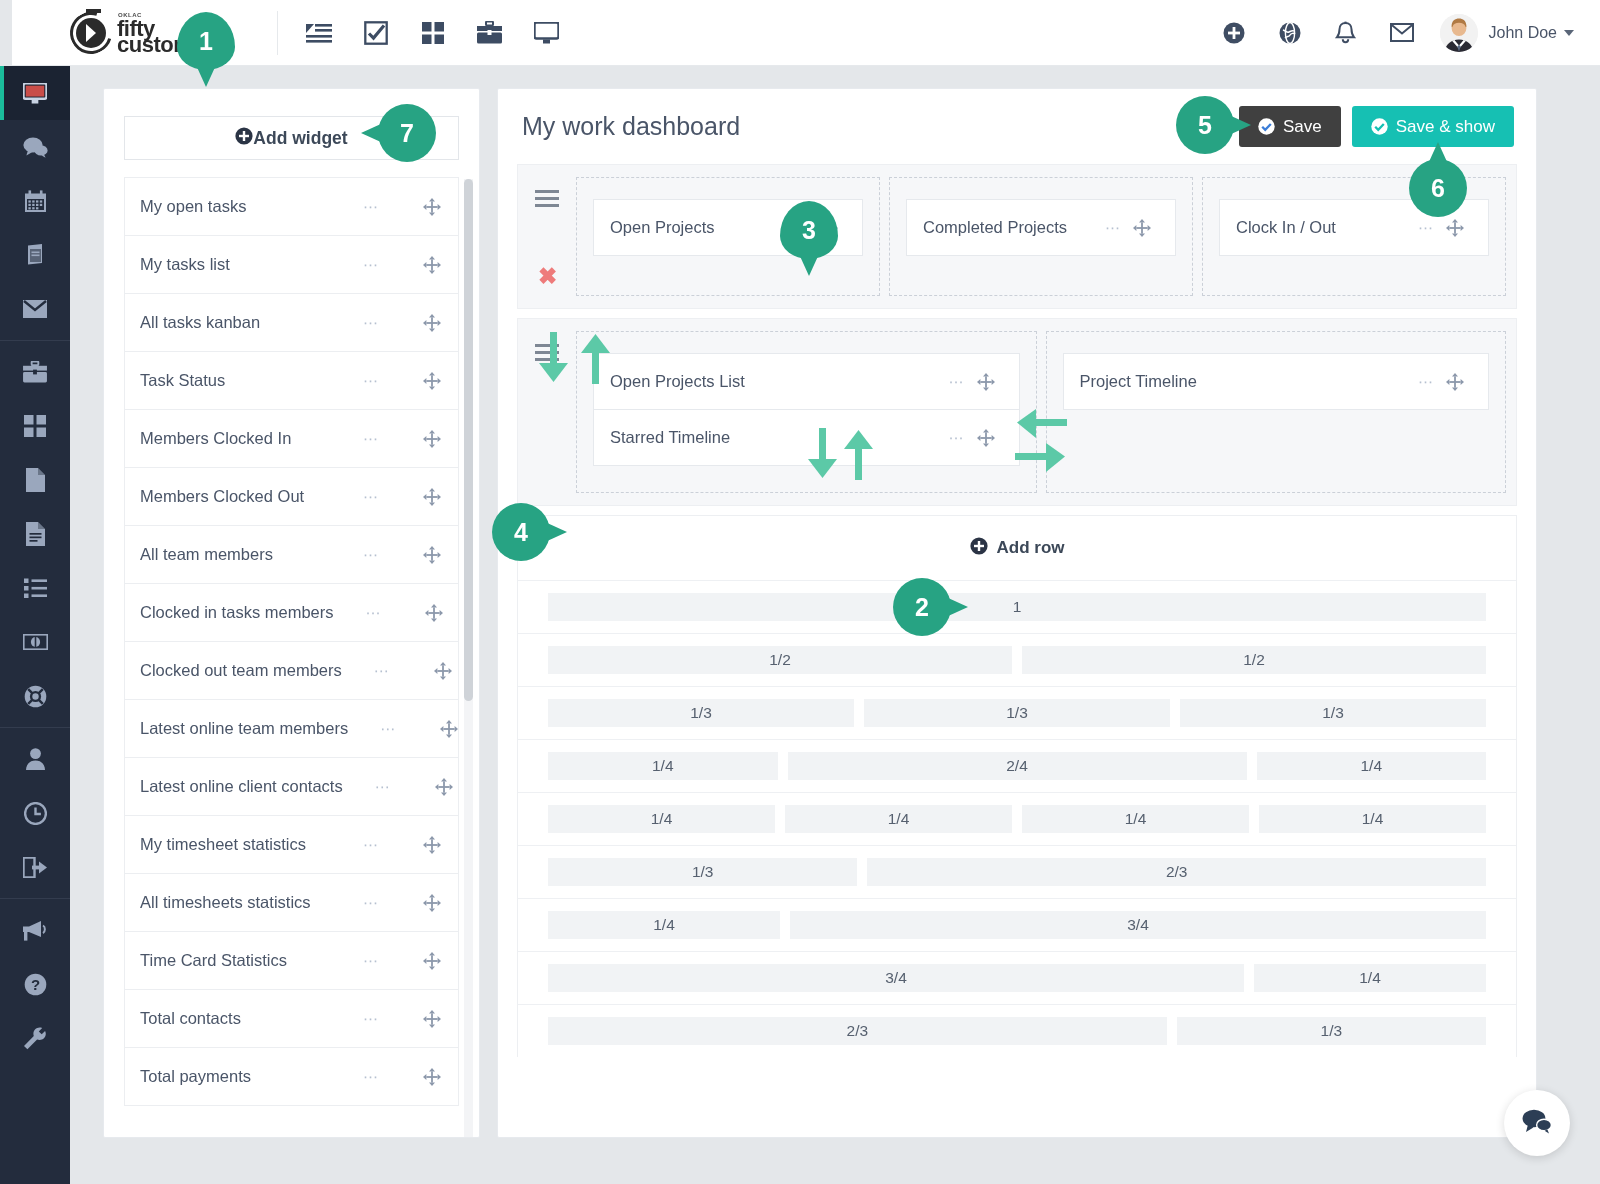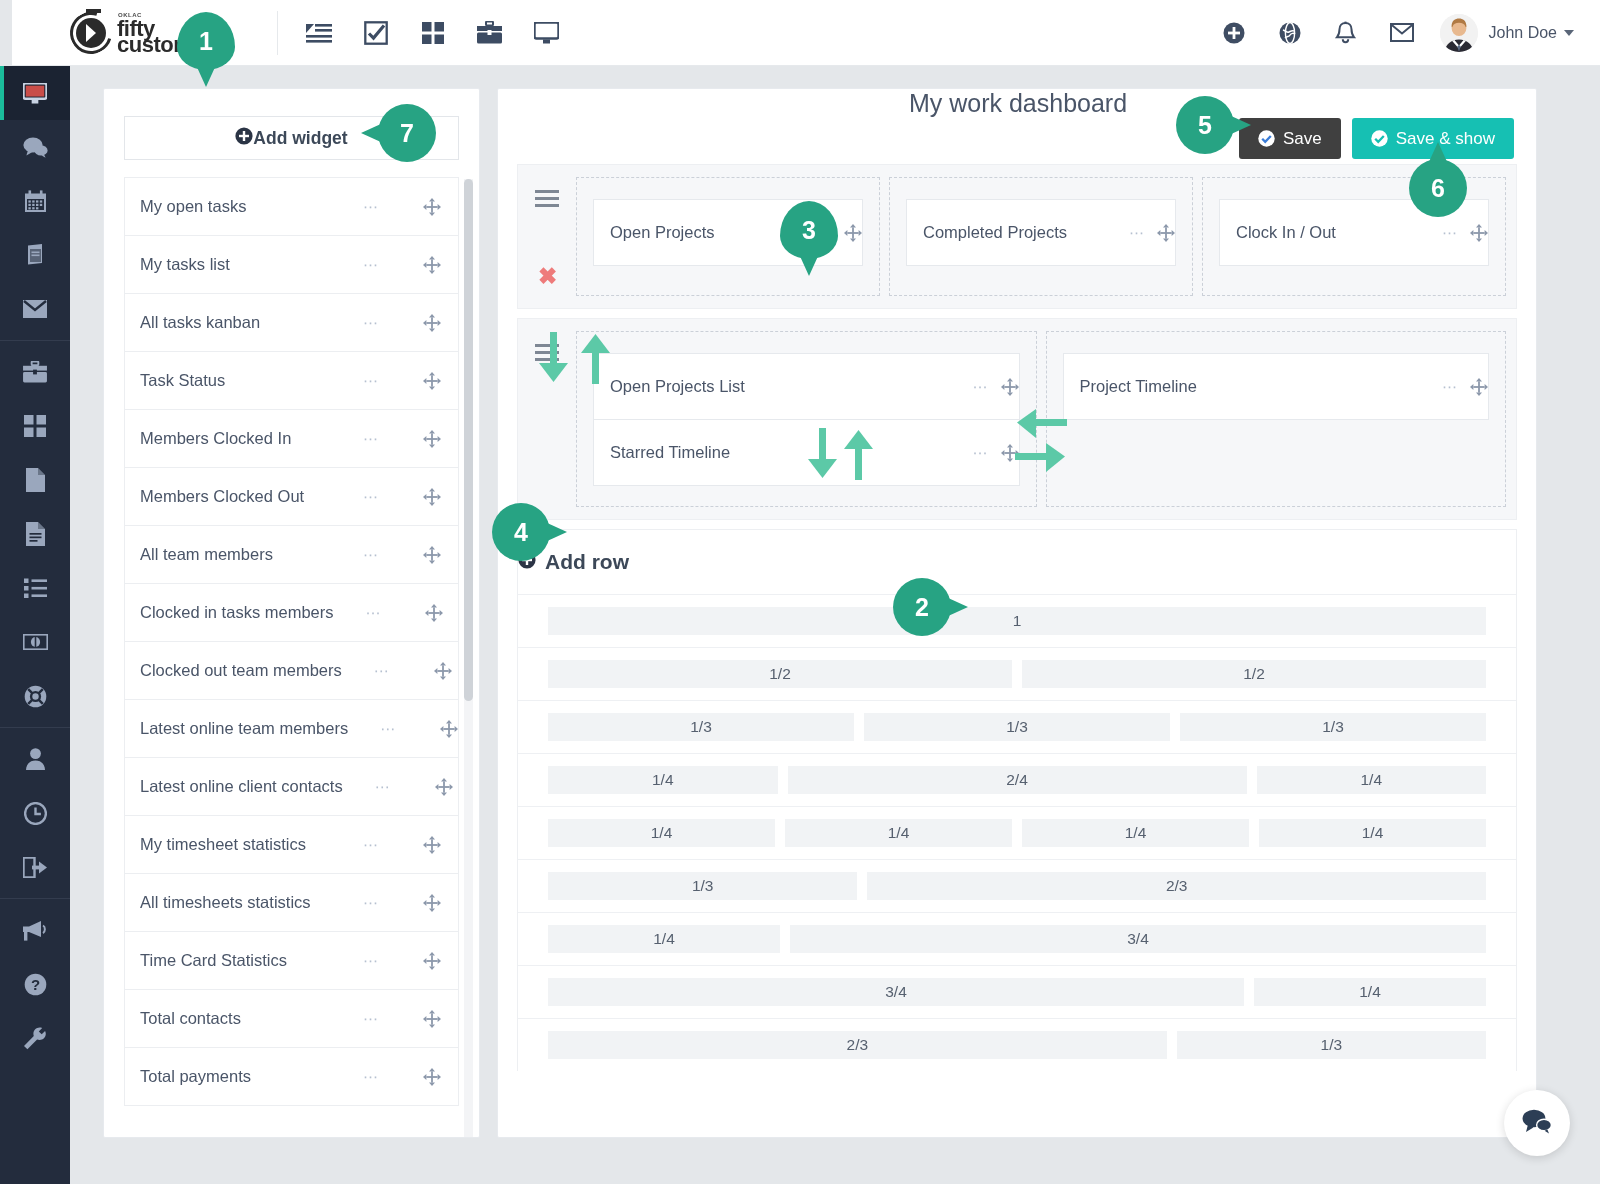--- a/index.html
+++ b/index.html
@@ -97,21 +97,21 @@
   }
   #wscrolltrack{
     position:absolute; right:6px; top:90px; width:9px; bottom:0; background:#f3f4f6;
   }
 
   
   #dash{
     position:absolute; left:497px; top:88px; width:1040px; height:1050px;
     background:#fff; border:1px solid #e7eaee; border-radius:2px; overflow:hidden;
   }
-  #dashhead{ height:75px; display:flex; align-items:center; padding:0 22px 0 24px;flex-direction:column; }
+  #dashhead{ height:75px; display:flex; align-items:center; padding:0 22px 0 24px; }
   #dashtitle{ font-size:25px; color:#4a5568; font-weight:normal;}
   #dashbtns{ margin-left:auto; display:flex; gap:11px;}
   .btn{
     height:41px; padding:0 19px; border:none; border-radius:3px; color:#fff;
     font-size:17px; display:flex;align-items:center;gap:8px;cursor:pointer;
     font-family:"Liberation Sans",sans-serif;
   }
   .btn .ck{ display:flex; }
   #btnsave{ background:#404040; }
   #btnsaveshow{ background:#16c0b3; }
@@ -125,30 +125,30 @@
     width:58px; flex:none; position:relative;
   }
   .grip-bars{ position:absolute; left:17px; top:13px; color:#7e8794; }
   .grip-x{ position:absolute; left:20px; color:#ee7b7b; font-size:23px; font-weight:bold; line-height:1;}
   .cols{ flex:1; display:flex; gap:9px; }
   .dashcol{
     border:1px dashed #cbd0d8; background:transparent; padding:21px 16px;
     display:flex; flex-direction:column; gap:0px;
   }
   .wcard{
-    border:1px solid #e6e9ed; background:#fff; height:67px; display:flex;align-items:center;
-    padding:0 0 0 16px; margin-bottom:-1px;
+    border:1px solid #e6e9ed; background:#fff; height:57px; display:flex;align-items:center;
+    padding:0 24px 0 16px; margin-bottom:-1px;
   }
   .wcard .wl{ font-size:16.5px; color:#4a5568; flex:1; white-space:nowrap;}
 
   
   #addrowblock{ border:1px solid #edeff2; border-bottom:none; margin-bottom:0;}
   #addrow{
-    height:65px; display:flex; align-items:center; justify-content:flex-start; gap:9px;
-    font-size:21px; color:#3c4858; font-weight:bold; cursor:pointer;
+    height:65px; display:flex; align-items:center; justify-content:center; gap:9px;
+    font-size:17px; color:#3c4858; font-weight:bold; cursor:pointer;
     border-bottom:1px solid #eef0f3;
   }
   .layoutrow{
     display:flex; gap:10px; padding:12px 30px; border-bottom:1px solid #eef0f3; cursor:pointer;
   }
   .layoutrow:last-child{ border-bottom:none;}
   .lcell{
     background:#f1f3f5; height:28px; display:flex;align-items:center;justify-content:center;
     font-size:15.5px; color:#56606f;
   }

